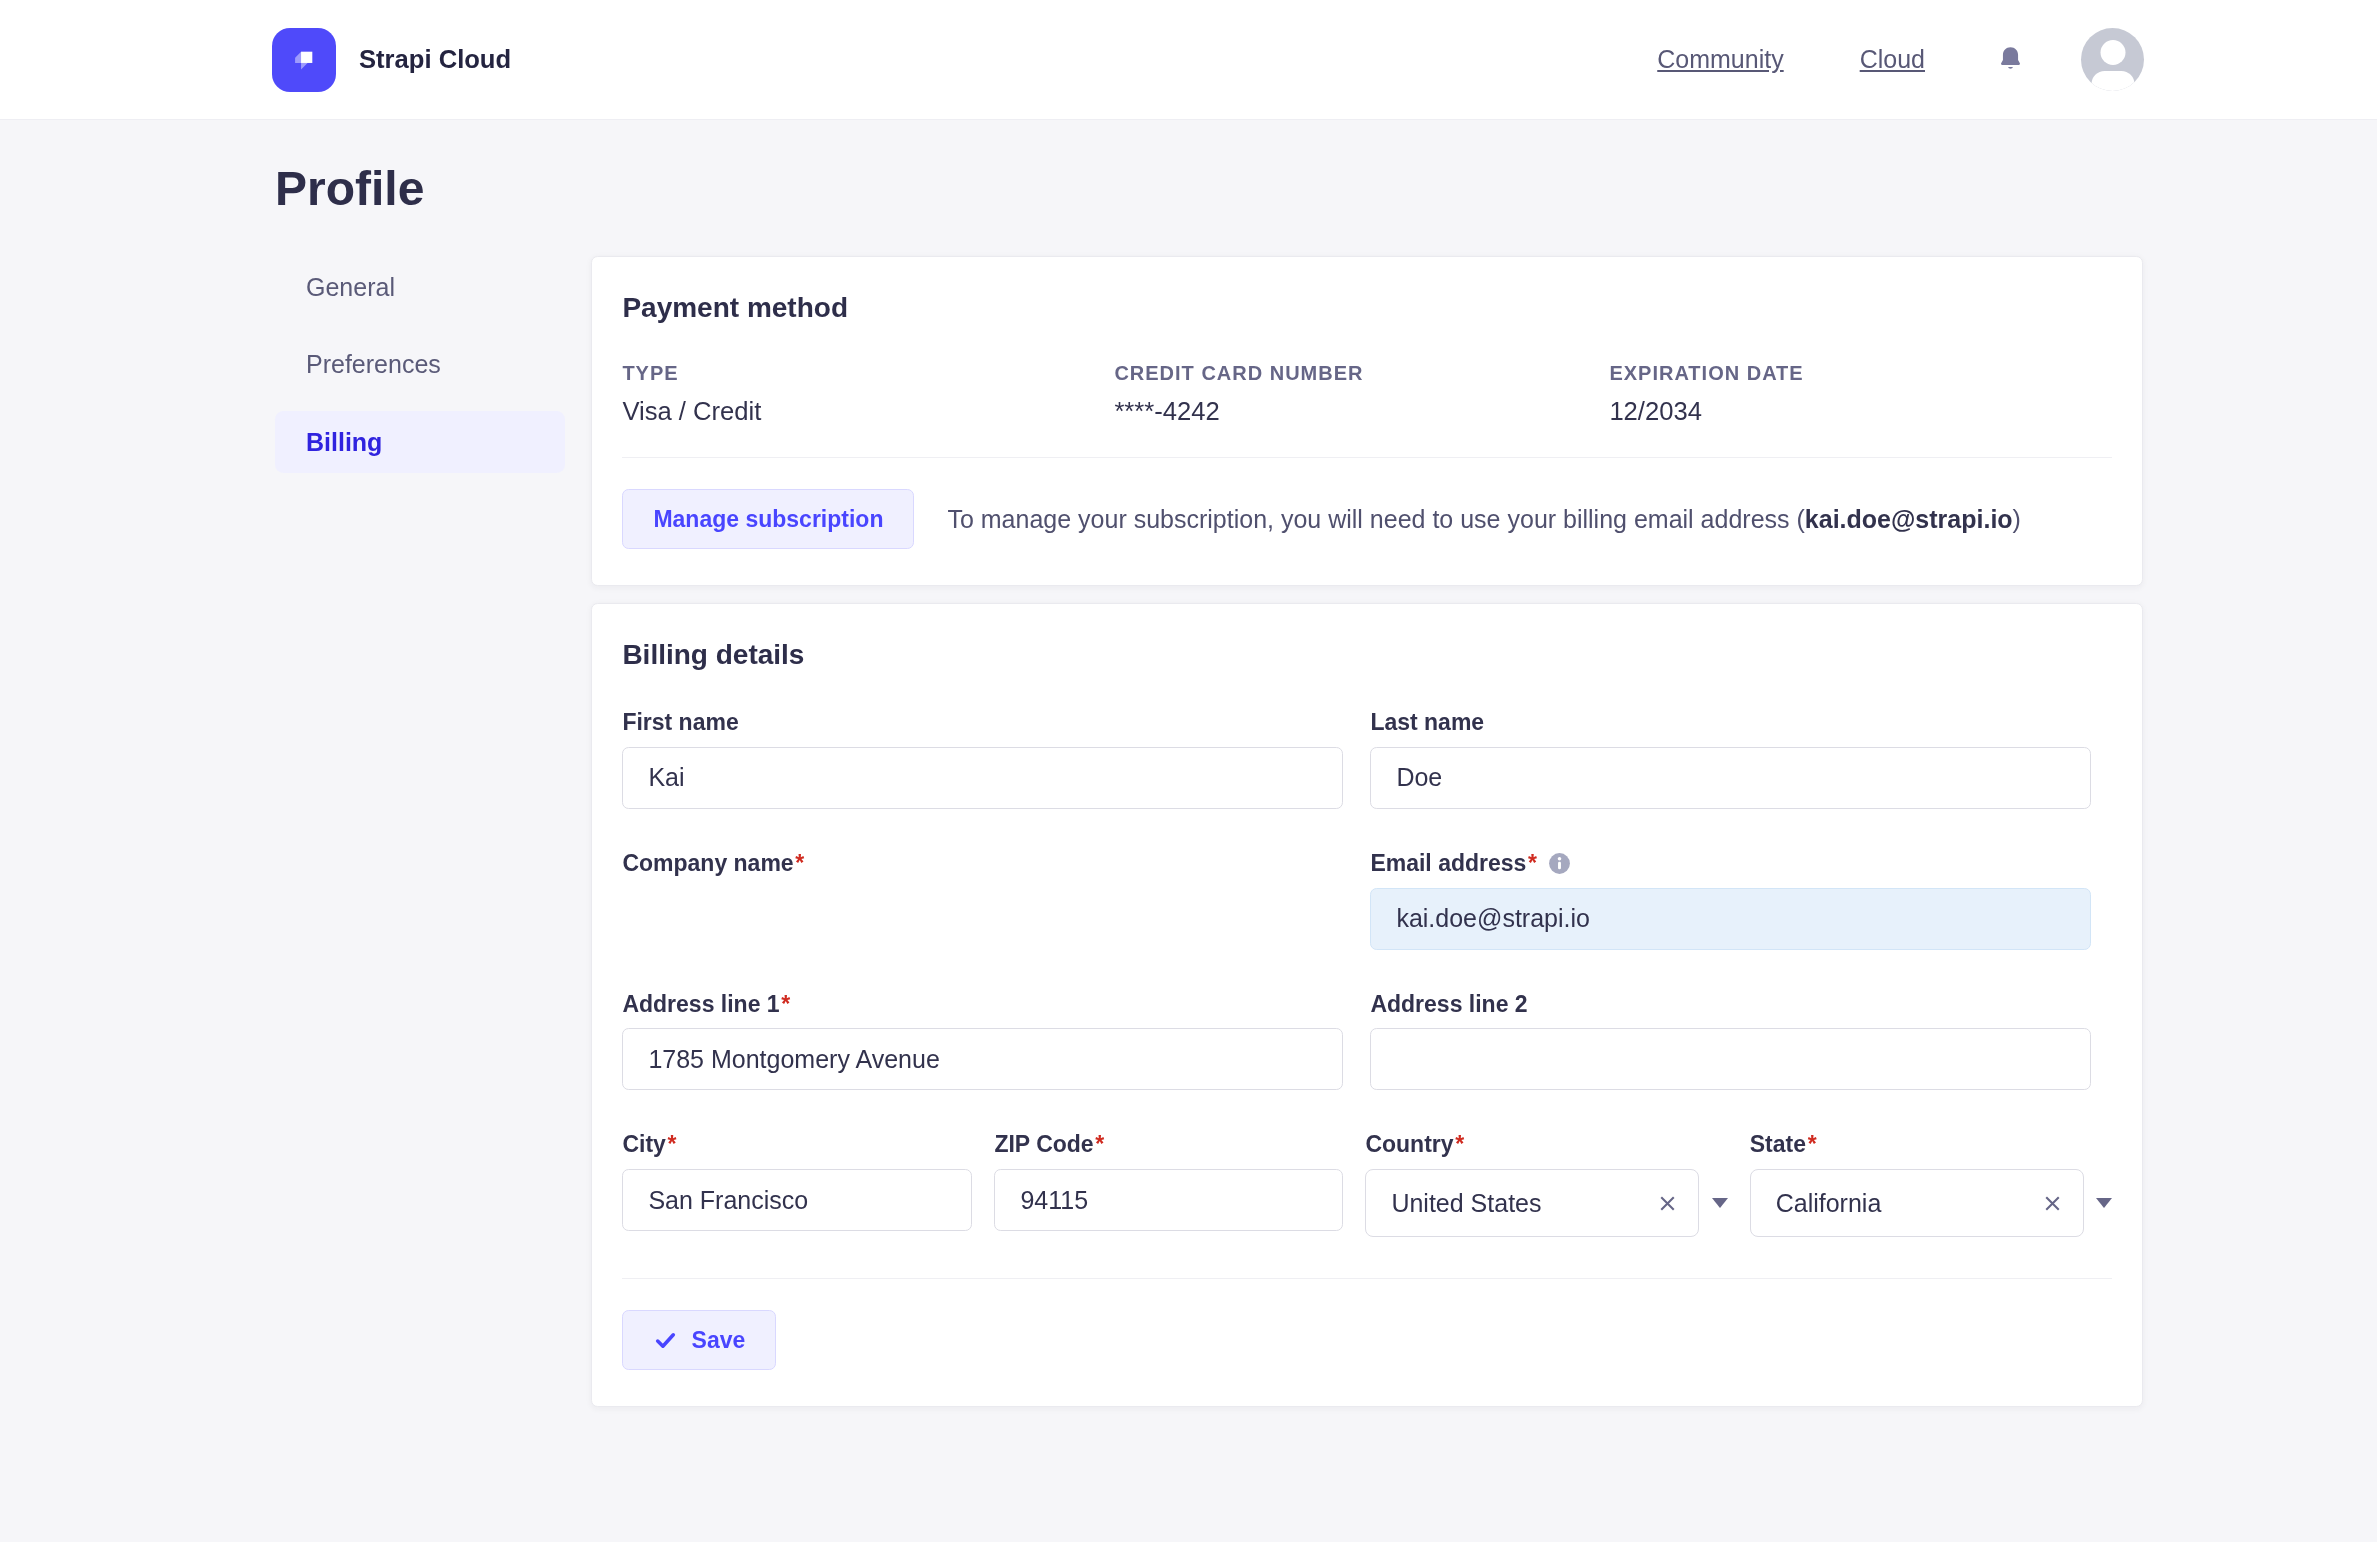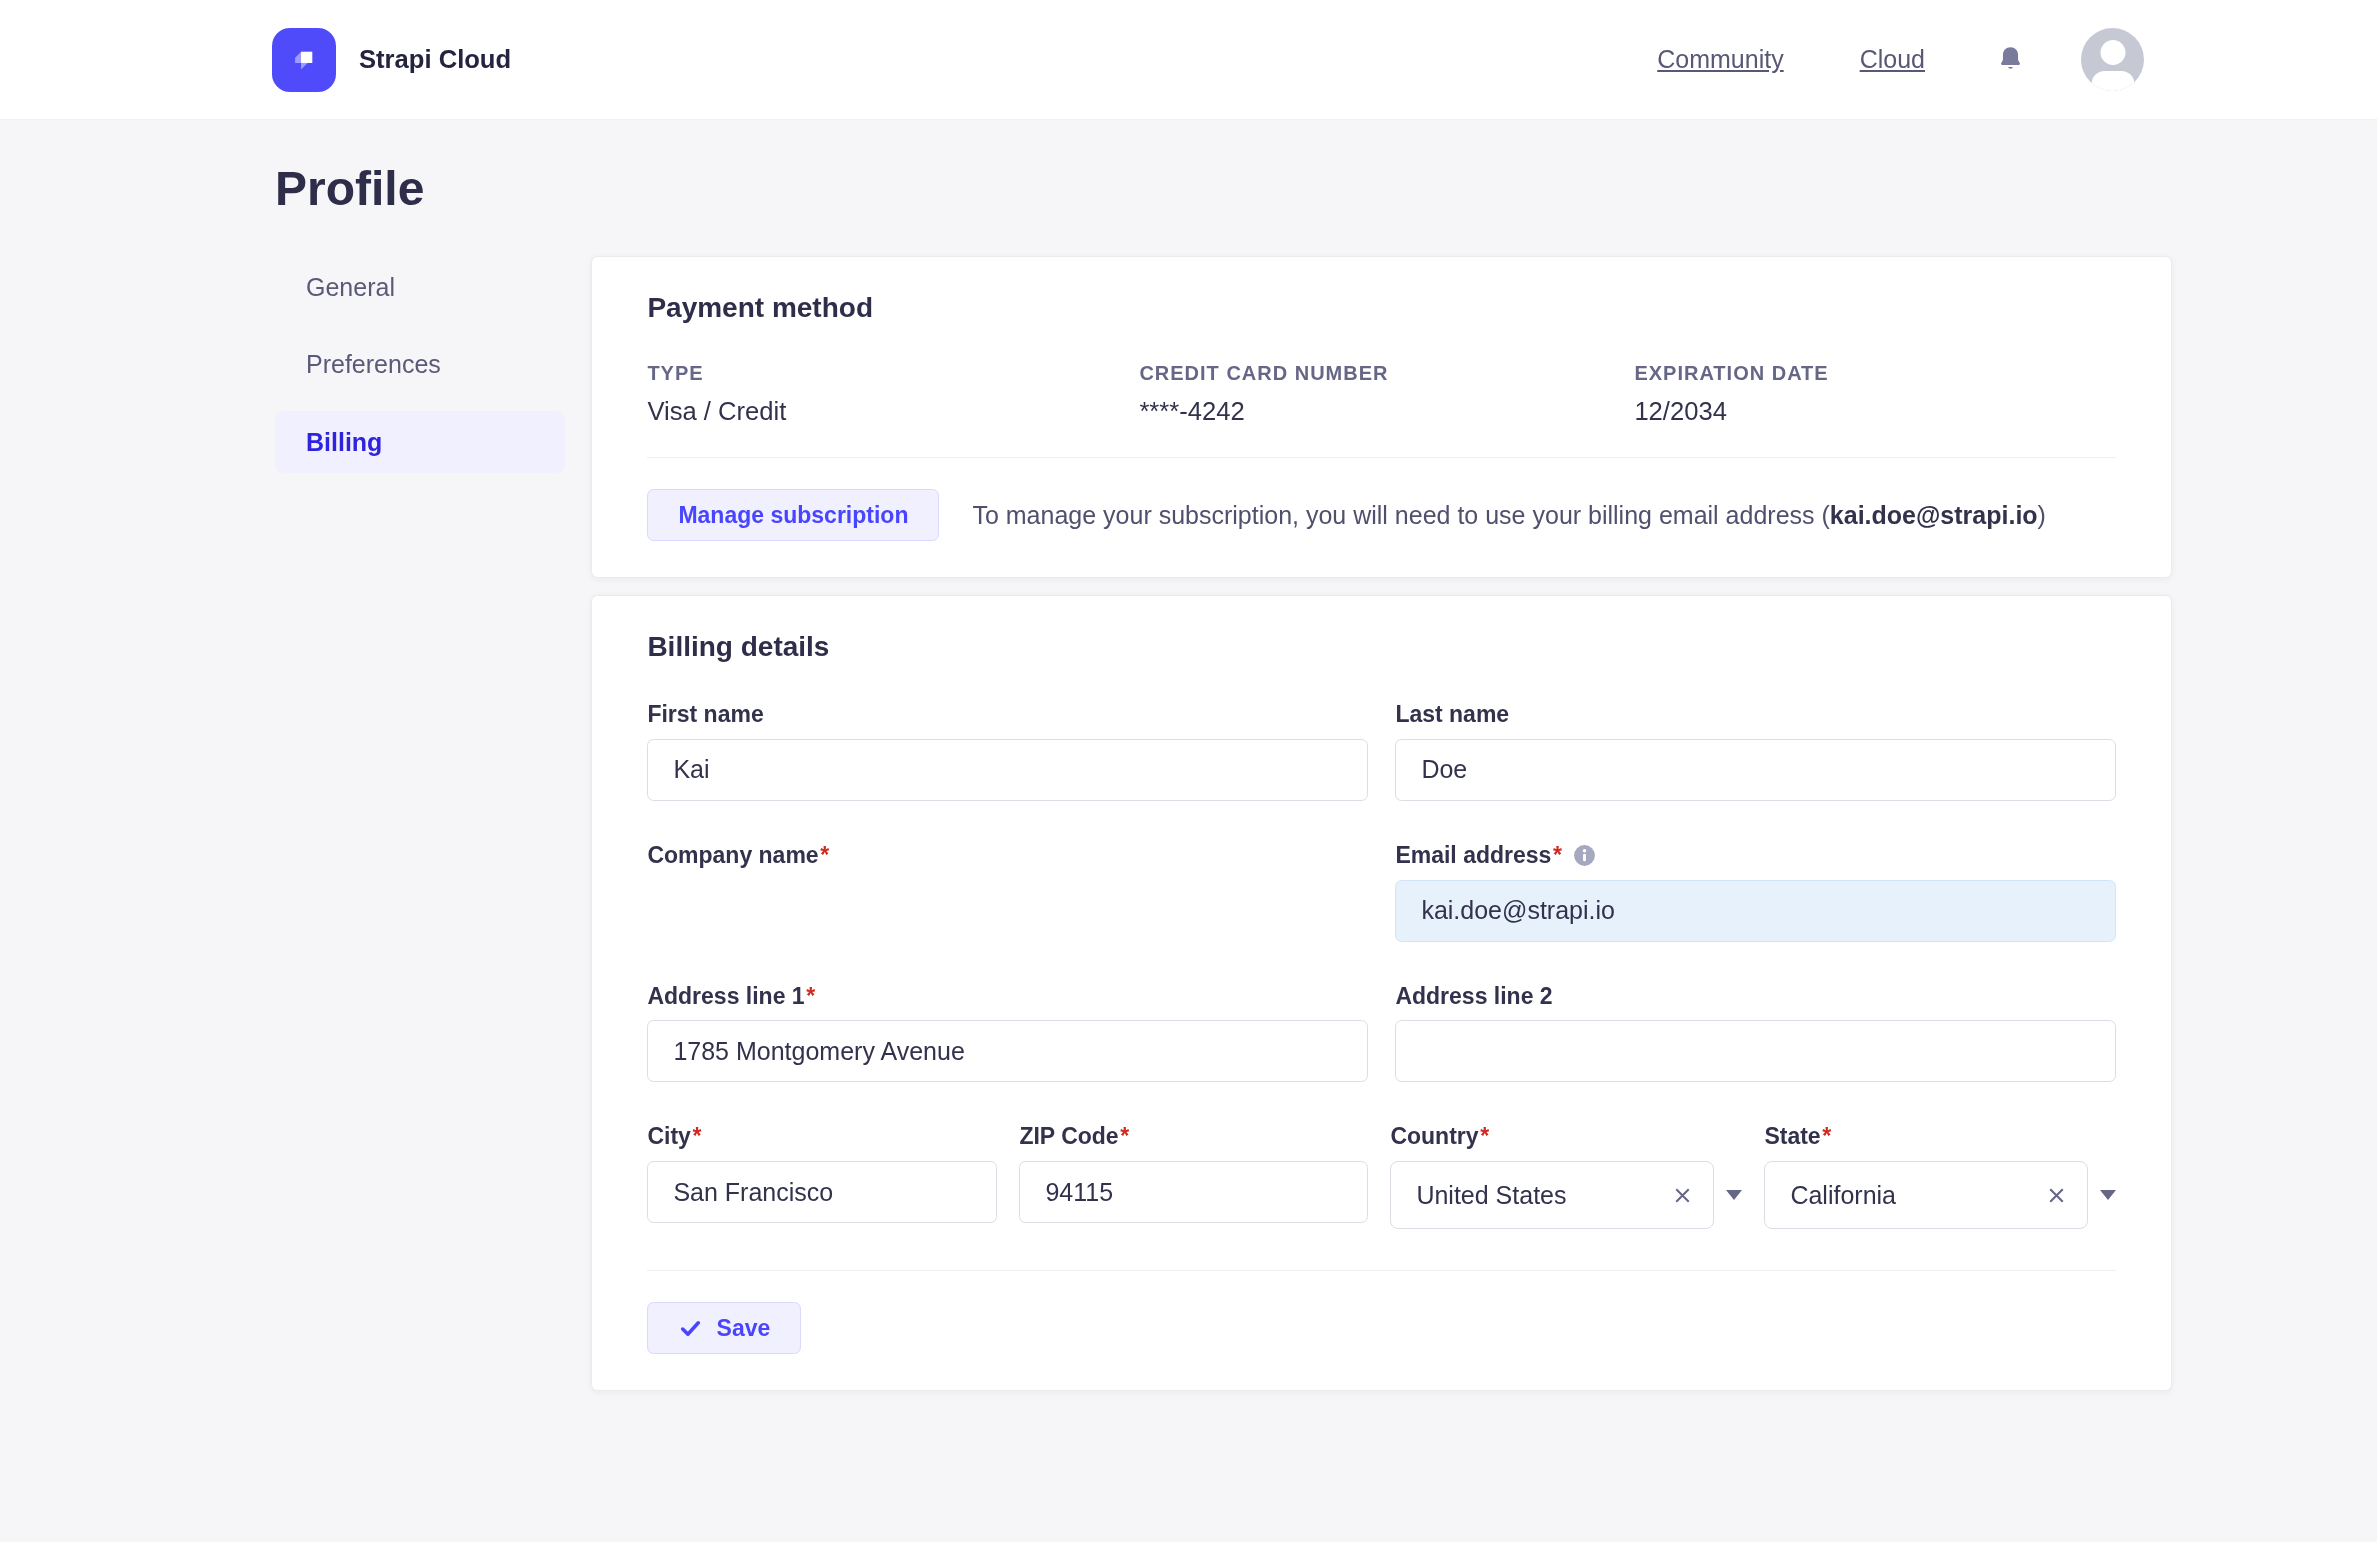--- a/index.html
+++ b/index.html
@@ -50,35 +50,35 @@
     border-radius: 8.3px; margin-bottom: 15.7px; cursor: pointer;
   }
   .side-item.active { background: #F0F0FF; color: #3023DF; font-weight: 700; }
 
   
   .cards { flex: 1; display: flex; flex-direction: column; gap: 17.3px; }
   .card {
     background: #FFFFFF; border: 0.8px solid #EAEAEF; border-radius: 6.6px;
     box-shadow: 0 1.7px 6.6px rgba(33,33,52,0.05);
   }
-  .card-inner { padding: 35px 55px 36px; }
+  .card-inner { padding: 35px 30px 36px; }
   .card-title { font-size: 28px; font-weight: 600; color: #2E2E4A; }
 
   
   .pay-grid { display: grid; grid-template-columns: 492px 495px 1fr; margin-top: 38px; }
   .pay-label {
     font-size: 20px; font-weight: 600; letter-spacing: 1px;
     color: #666687; text-transform: uppercase;
   }
   .pay-value { font-size: 25.6px; color: #32324D; margin-top: 12px; }
   .divider { border: none; border-top: 1.7px solid #EFEFF3; margin-top: 31px; }
   .manage-row { display: flex; align-items: center; margin-top: 31px; }
   .btn {
     display: inline-flex; align-items: center; justify-content: center;
-    height: 52px; padding: 0 30px;
+    height: 60px; padding: 0 30px;
     background: #F0F0FF; border: 1.7px solid #D9D8FF; border-radius: 6.6px;
     color: #4945FF; font-size: 23px; font-weight: 600; cursor: pointer;
     font-family: "Liberation Sans", sans-serif;
   }
   .manage-note { font-size: 25px; color: #50506E; margin-left: 33px; }
   .manage-note b { color: #32324D; font-weight: 700; }
 
   
   .form { margin-top: 38px; }
   .form-row { display: grid; grid-template-columns: 721px 721px; gap: 27px; margin-bottom: 41px; }

